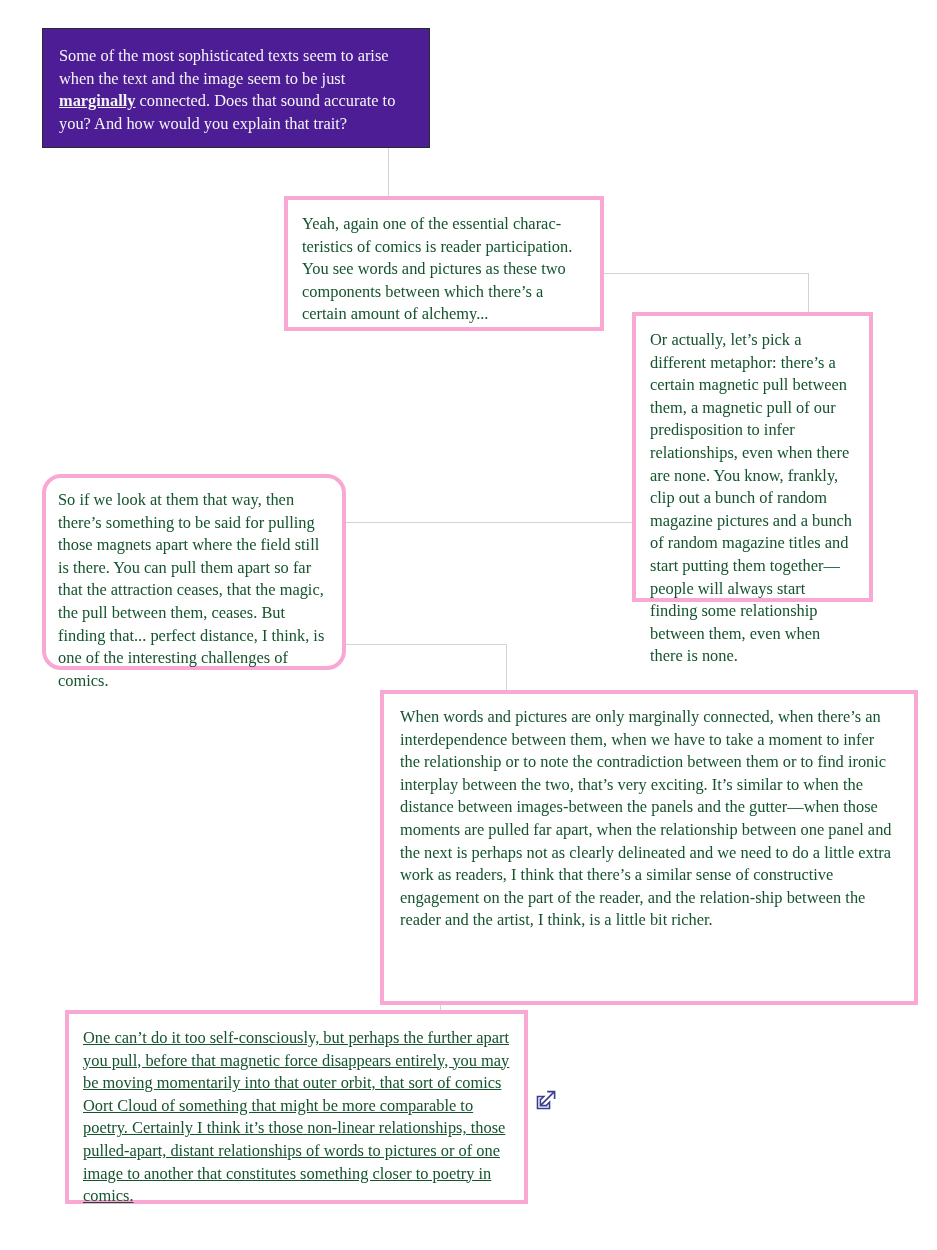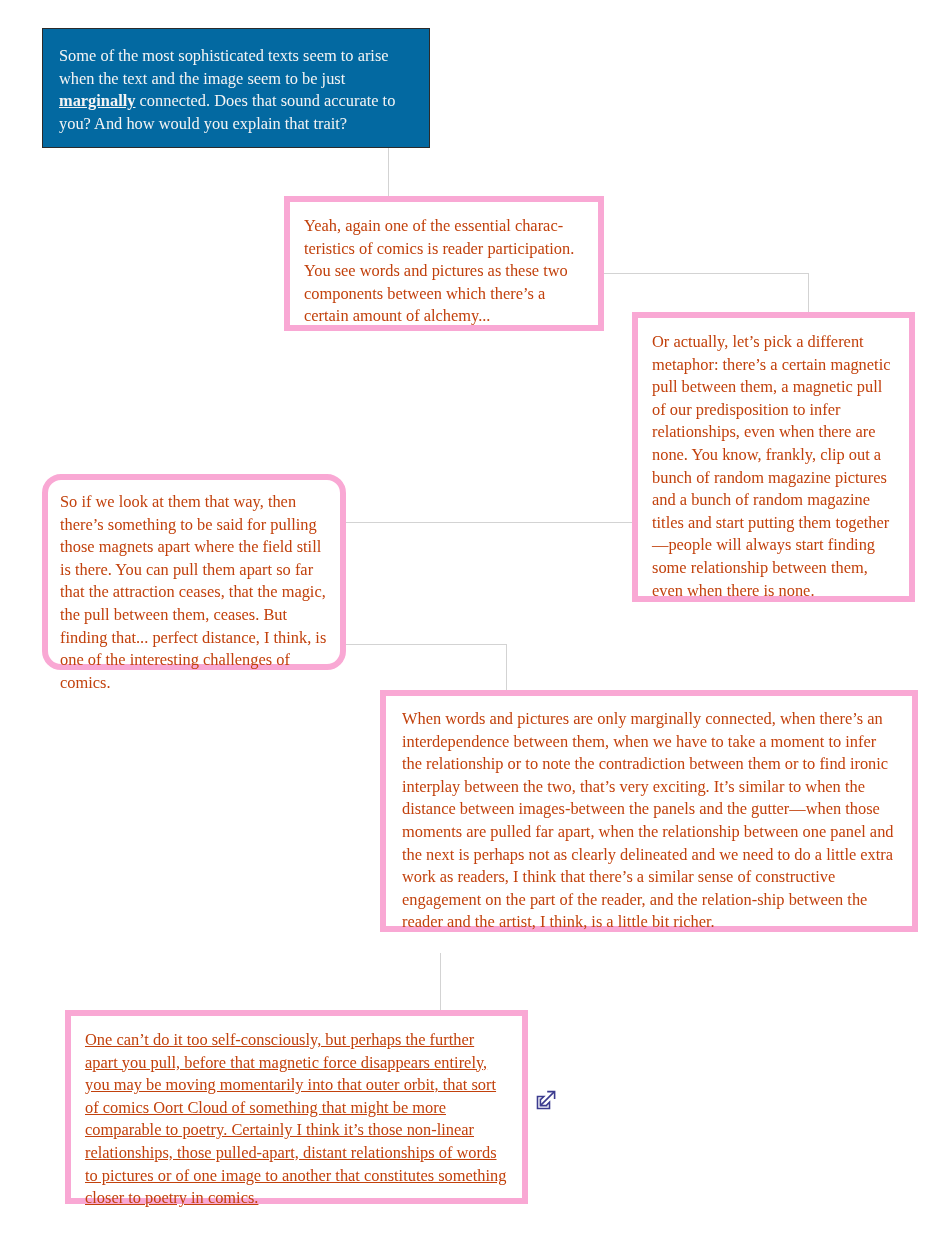--- a/index.html
+++ b/index.html
@@ -25,59 +25,59 @@
     background: #d3d3d3;
   }
   .conn-v { width: 1px; }
   .conn-h { height: 1px; }
 
   
   .box {
     position: absolute;
     box-sizing: border-box;
     background: #ffffff;
-    border: 6px solid #f9a8d4;
-    color: #c2410c;
+    border: 4px solid #f9a8d4;
+    color: #14532d;
     font-size: 16.4px;
     line-height: 22.6px;
   }
   .box p {
     margin: 0;
   }
   .box.prompt {
-    background: #0369a1;
+    background: #4c1d95;
     border: 1px solid #2b2b2b;
     color: #f4f4f4;
   }
   .box.prompt .kw {
     font-weight: bold;
     text-decoration: underline;
     text-underline-offset: 1px;
   }
 
   
   #box-prompt {
     left: 42px;  top: 28px;  width: 388px; height: 120px;
     padding: 16px 18px 0 16px;
   }
   #box-reply-1 {
     left: 284px; top: 196px; width: 320px;  height: 135px;
     padding: 13px 14px 0 14px;
   }
   #box-reply-2 {
-    left: 632px; top: 312px; width: 283px;  height: 290px;
+    left: 632px; top: 312px; width: 241px;  height: 290px;
     padding: 13px 14px 16px 14px;
   }
   #box-reply-3 {
     left: 42px;  top: 474px; width: 304px;  height: 196px;
     padding: 11px 12px 0 12px;
     border-radius: 19px;
   }
   #box-reply-4 {
-    left: 380px; top: 690px; width: 538px;  height: 242px;
+    left: 380px; top: 690px; width: 538px;  height: 315px;
     padding: 12px 16px 0 16px;
   }
   #box-reply-5 {
     left: 65px;  top: 1010px; width: 463px; height: 194px;
     padding: 13px 14px 0 14px;
     text-decoration: underline;
   }
 
   
   #open-external {

